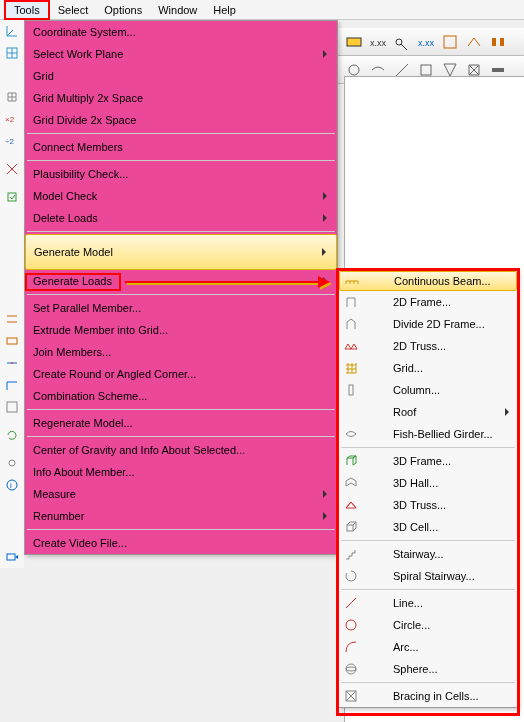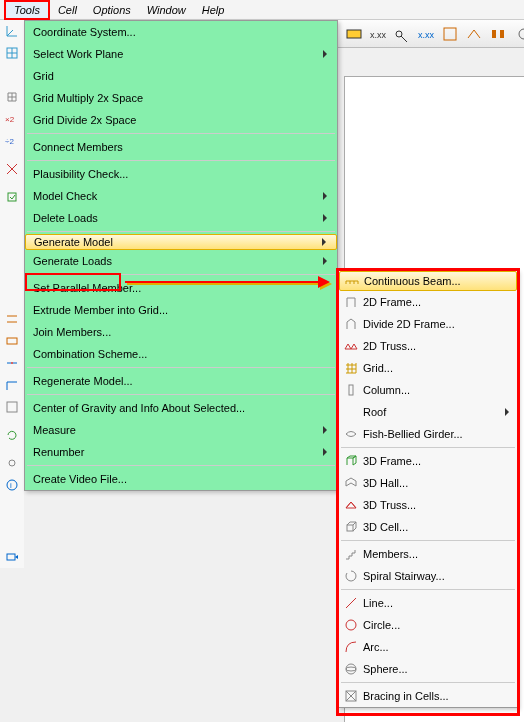--- a/index.html
+++ b/index.html
@@ -17,32 +17,32 @@
     background: #f4f4f4;
     height: 20px;
     display: flex;
     align-items: center;
     padding: 0 4px;
     border-bottom: 1px solid #ccc;
   }
   .menubar .mi {
     padding: 2px 8px;
     cursor: default;
-    font-style: italic;
   }
   .menubar .mi.active {
     border: 2px solid red;
     background: #e5f0fb;
   }
   .toolbar {
     position: absolute;
-    top: 20px;
+    top: 28px;
     left: 338px;
     right: 0;
     display: flex;
+    flex-direction: column;
   }
   .tbrow {
     height: 28px;
     background: linear-gradient(#fdfdfd,#e8e8e8);
     border-bottom: 1px solid #bbb;
     display: flex;
     align-items: center;
     padding-left: 6px;
     gap: 4px;
   }
@@ -61,21 +61,21 @@
   }
   .left-iconcol .lic {
     height: 22px;
     display:flex; align-items:center; justify-content:center;
   }
   .dropdown {
     position: absolute;
     top: 20px;
     left: 24px;
     width: 314px;
-    background: #86efac;
+    background: #ec4899;
     border: 1px solid #999;
     box-shadow: 2px 2px 4px rgba(0,0,0,0.2);
   }
   .dropdown .ditem {
     height: 22px;
     display: flex;
     align-items: center;
     padding-left: 8px;
     position: relative;
     cursor: default;
@@ -89,21 +89,21 @@
     margin-right: 10px;
   }
   .dropdown .sep {
     height: 1px;
     background: #ccc;
     margin: 2px 2px 2px 2px;
   }
   .ditem.highlight {
     background: linear-gradient(#fff8dc,#ffe27a);
     border: 1px solid #e0b000;
-    height: 16px;
+    height: 36px;
     border-radius: 2px;
     align-items: center;
   }
   .redbox-gen {
     position: absolute;
     top: 273px; left: 25px;
     width: 96px; height: 18px;
     border: 2px solid red;
     pointer-events: none;
     z-index: 5;
@@ -148,20 +148,21 @@
     width: 180px;
     background: #f7f7f7;
     border: 1px solid #999;
     box-shadow: 2px 2px 4px rgba(0,0,0,0.2);
   }
   .submenu .sitem {
     height: 22px;
     display: flex;
     align-items: center;
     cursor: default;
+    gap: 30px;
   }
   .submenu .sitem .sicon {
     width: 24px;
     display: flex; align-items:center; justify-content:center;
   }
   .submenu .sitem .lbl { flex:1; }
   .submenu .sitem .arrow {
     width: 0; height: 0;
     border-top: 4px solid transparent;
     border-bottom: 4px solid transparent;
@@ -195,21 +196,21 @@
     background: #fff;
     border-left: 1px solid #aaa;
     border-top: 1px solid #aaa;
   }
 </style>
 </head>
 <body>
 
 <div class="menubar">
   <div class="mi active"><span>Tools</span></div>
-  <div class="mi"><span>Cell</span></div>
+  <div class="mi"><span>Select</span></div>
   <div class="mi"><span>Options</span></div>
   <div class="mi"><span>Window</span></div>
   <div class="mi"><span>Help</span></div>
 </div>
 
 <div class="toolbar">
   <div class="tbrow">
     <div class="tbicon">
         <svg width="16" height="16">
           <rect x="1" y="4" width="14" height="8" fill="#ffcc33" stroke="#333"></rect>
@@ -437,29 +438,35 @@
   <div class="ditem">
       <span class="lbl">Set Parallel Member...</span>
     </div>
   <div class="ditem">
       <span class="lbl">Extrude Member into Grid...</span>
     </div>
   <div class="ditem">
       <span class="lbl">Join Members...</span>
     </div>
   <div class="ditem">
+      <span class="lbl">Create Round or Angled Corner...</span>
+    </div>
+  <div class="ditem">
       <span class="lbl">Combination Scheme...</span>
     </div>
   <div class="sep"></div>
   <div class="ditem">
       <span class="lbl">Regenerate Model...</span>
     </div>
   <div class="sep"></div>
   <div class="ditem">
       <span class="lbl">Center of Gravity and Info About Selected...</span>
+    </div>
+  <div class="ditem">
+      <span class="lbl">Info About Member...</span>
     </div>
   <div class="ditem">
       <span class="lbl">Measure</span>
       <span class="arrow"></span>
     </div>
   <div class="ditem">
       <span class="lbl">Renumber</span>
       <span class="arrow"></span>
     </div>
   <div class="sep"></div>
@@ -565,21 +572,21 @@
       </span>
       <span class="lbl">3D Cell...</span>
     </div>
   <div class="sep"></div>
   <div class="sitem">
       <span class="sicon">
         <svg width="14" height="14">
           <path d="M2 12h3v-3h3v-3h3v-3" stroke="#888" fill="none"></path>
         </svg>
       </span>
-      <span class="lbl">Members...</span>
+      <span class="lbl">Stairway...</span>
     </div>
   <div class="sitem">
       <span class="sicon">
         <svg width="14" height="14">
           <path d="M7 2a5 5 0 1 1-4 2" stroke="#888" fill="none"></path>
         </svg>
       </span>
       <span class="lbl">Spiral Stairway...</span>
     </div>
   <div class="sep"></div>

